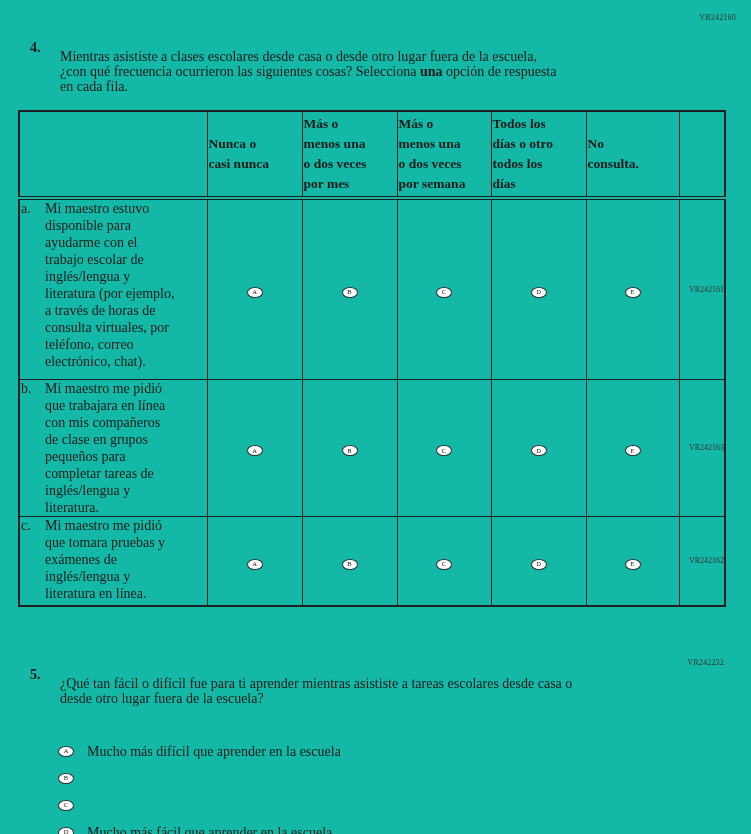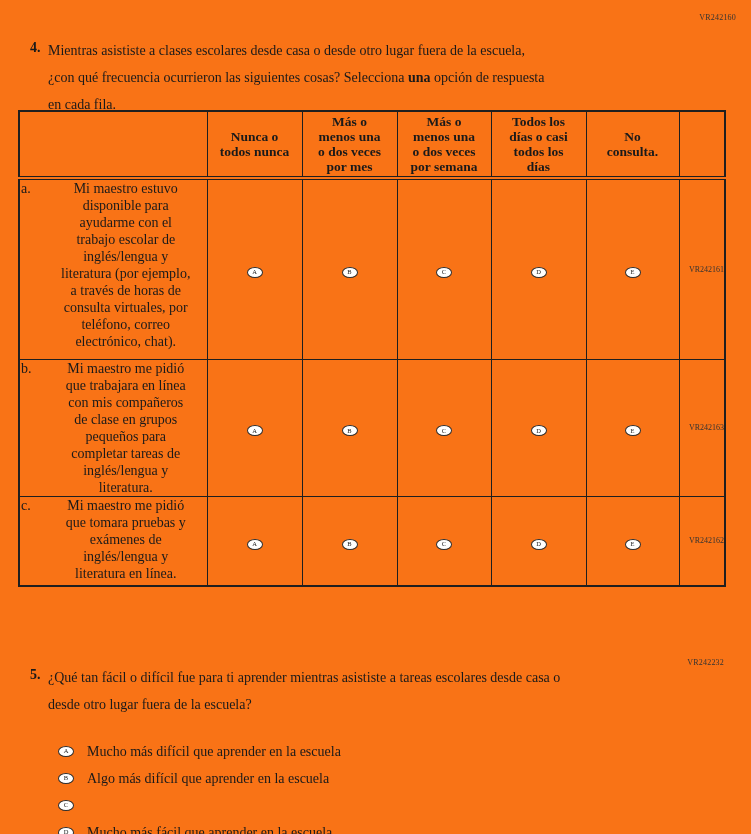--- a/index.html
+++ b/index.html
@@ -3,54 +3,54 @@
 <meta charset="utf-8">
 <style>
   * { box-sizing: border-box; }
   html, body { margin: 0; padding: 0; }
   body {
     width: 751px; height: 834px;
     background: #ffffff;
     font-family: "Liberation Serif", "DejaVu Serif", serif;
     color: #1a1a1a;
   }
-  .page { position: relative; width: 751px; height: 834px; background: #f97316; overflow: hidden; padding-left: 15px; }
+  .page { position: relative; width: 751px; height: 834px; background: #14b8a6; overflow: hidden; padding-left: 15px; }
 
   .vr-code { position: absolute; font-size: 8px; letter-spacing: 0.2px; color: #333; }
   .vr-top   { top: 13px;  right: 15px; }
   .vr-mid   { top: 658px; right: 27px; }
 
   .question { position: absolute; }
   .q4 { top: 37px;  left: 30px; }
   .q5 { top: 664px; left: 30px; }
   .qline { display: flex; align-items: flex-start; }
   .qnum  { flex: 0 0 18px; font-weight: bold; font-size: 14px; line-height: 21px; }
-  .qtext { margin: 0; width: 612px; font-size: 14px; line-height: 27px; white-space: pre-line; }
+  .qtext { margin: 12px; width: 612px; font-size: 14px; line-height: 15px; white-space: pre-line; }
 
   table.matrix {
     position: absolute; left: 18px; top: 110px;
     width: 706px; table-layout: fixed;
     border-collapse: collapse;
     border: 2px solid #1f1f1f;
   }
   table.matrix th, table.matrix td { border: 1px solid #1f1f1f; padding: 0; }
   table.matrix thead th {
     height: 58px;
     border-bottom: 4px double #1f1f1f;
-    font-size: 13.5px; font-weight: bold; line-height: 15px;
-    text-align: center; vertical-align: middle;
+    font-size: 13.5px; font-weight: bold; line-height: 20px;
+    text-align: left; vertical-align: middle;
     white-space: pre-line; padding: 2px 1px;
   }
   tr.row-a { height: 181px; }
   tr.row-b { height: 137px; }
   tr.row-c { height: 90px; }
   td.stem { vertical-align: top; padding: 4px 2px 3px 3px; }
   .stem-wrap { display: flex; font-size: 14px; line-height: 17px; }
   .row-letter { flex: 0 0 25px; padding-left: 1px; }
-  .stem-text  { white-space: pre-line; flex: 1; text-align: center; }
+  .stem-text  { white-space: pre-line; flex: 1; }
   td.opt { text-align: center; vertical-align: middle; }
   td.vrcell { text-align: right; vertical-align: middle; font-size: 8px; color: #333; }
 
   .bubble {
     display: inline-flex; align-items: center; justify-content: center;
     width: 16px; height: 11px;
     border: 1px solid #2e2e2e; border-radius: 50%;
     font-size: 6.5px; line-height: 1; font-weight: normal;
     color: #1a1a1a; background: #fff;
   }
@@ -83,31 +83,31 @@
         <col style="width:95px">
         <col style="width:94px">
         <col style="width:95px">
         <col style="width:93px">
         <col style="width:46px">
     </colgroup>
     <thead>
       <tr>
         <th></th>
         <th>Nunca o
-todos nunca</th>
+casi nunca</th>
         <th>Más o
 menos una
 o dos veces
 por mes</th>
         <th>Más o
 menos una
 o dos veces
 por semana</th>
         <th>Todos los
-días o casi
+días o otro
 todos los
 días</th>
         <th>No
 consulta.</th>
         <th></th>
       </tr>
     </thead>
     <tbody>
       <tr class="row-a">
         <td class="stem">
@@ -182,21 +182,20 @@
       <p class="qtext">¿Qué tan fácil o difícil fue para ti aprender mientras asististe a tareas escolares desde casa o
 desde otro lugar fuera de la escuela?</p>
     </div>
     <div class="options">
       <div class="option">
         <span class="bubble">A</span>
         <span class="option-text">Mucho más difícil que aprender en la escuela</span>
       </div>
       <div class="option">
         <span class="bubble">B</span>
-        <span class="option-text">Algo más difícil que aprender en la escuela</span>
       </div>
       <div class="option">
         <span class="bubble">C</span>
       </div>
       <div class="option">
         <span class="bubble">D</span>
         <span class="option-text">Mucho más fácil que aprender en la escuela</span>
       </div>
     </div>
   </div>

